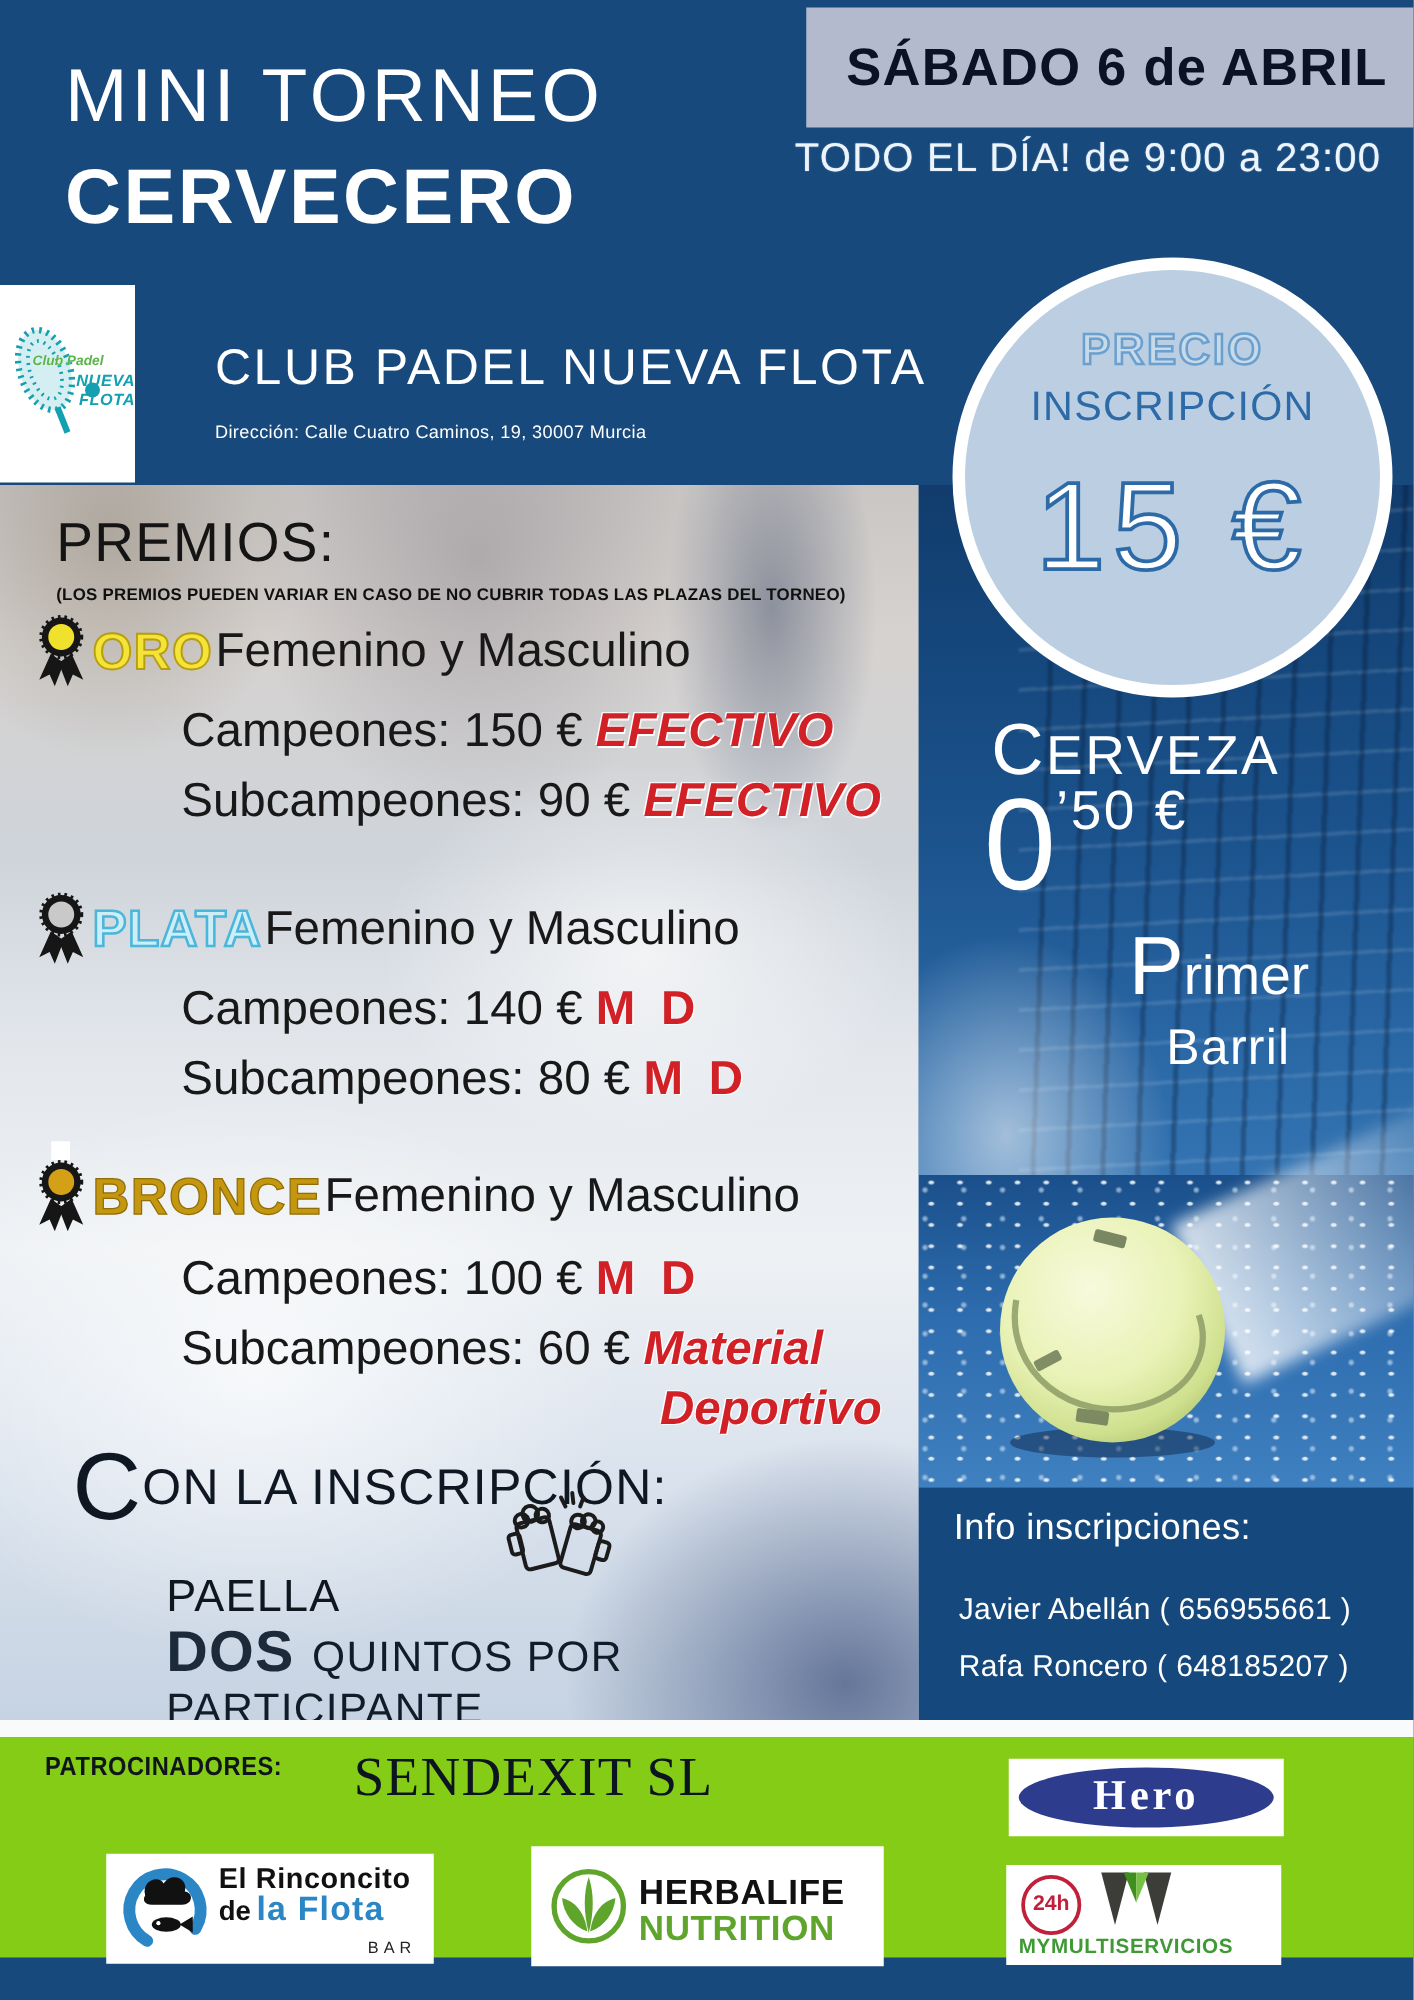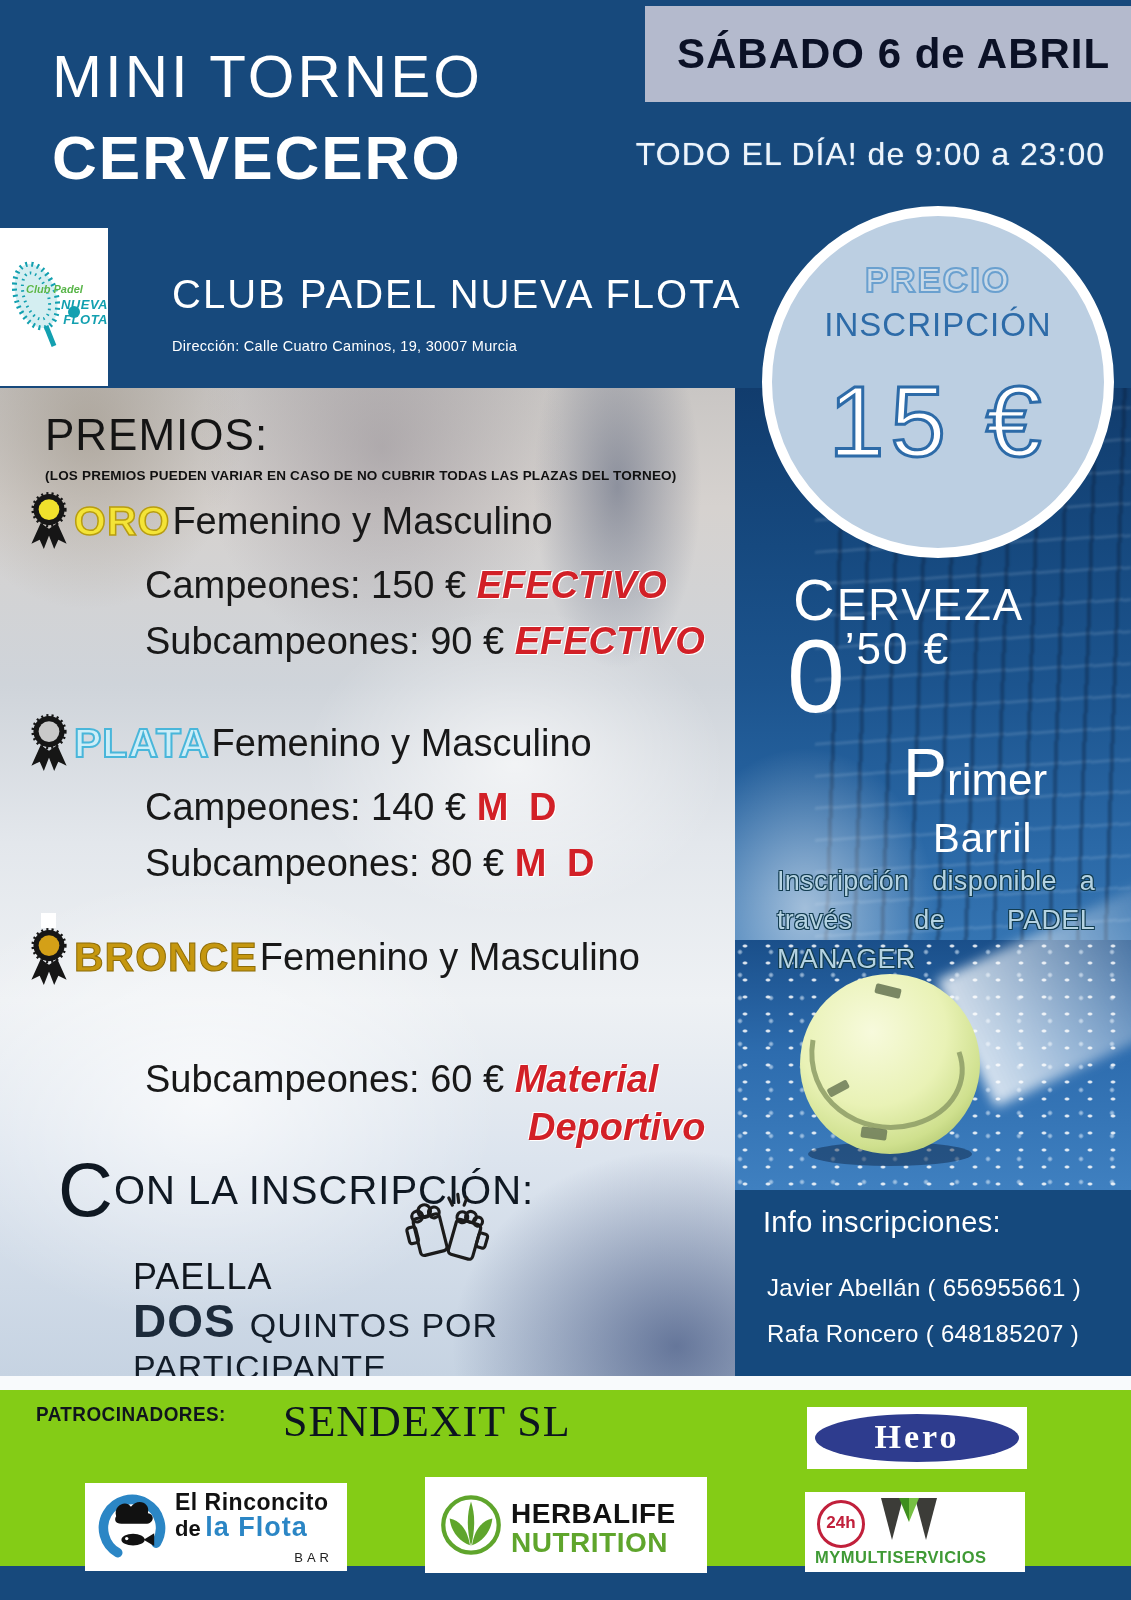--- a/index.html
+++ b/index.html
@@ -7,21 +7,21 @@
           font-family:"Liberation Sans",sans-serif;background:#17497c;}
   .abs{position:absolute;}
 
   
   .header{left:0;top:0;width:1131px;height:388px;background:#17497c;}
   .title-line1{left:52px;top:42px;color:#fff;font-size:60px;letter-spacing:3px;font-weight:400;}
   .title-line2{left:52px;top:122px;color:#fff;font-size:62px;letter-spacing:2px;font-weight:700;}
   .date-banner{left:645px;top:6px;width:486px;height:96px;background:#b4bacd;color:#0b1126;
                font-size:42px;font-weight:700;line-height:96px;padding-left:32px;box-sizing:border-box;letter-spacing:1px;}
   .time-banner{left:600px;top:108px;width:505px;text-align:right;color:#eef4fb;font-size:32px;
-               letter-spacing:1px;text-shadow:0 0 1px #9cc0e0;margin-top:28px;}
+               letter-spacing:1px;text-shadow:0 0 1px #9cc0e0;}
   
   .club-logo-box{left:0;top:228px;width:108px;height:158px;background:#ffffff;}
   .club-logo-art{left:2px;top:18px;}
   .club-logo-l1{left:26px;top:55px;font-size:11px;font-style:italic;font-weight:700;color:#58b548;
                 text-shadow:0 0 1px #ffffff;}
   .club-logo-l2{left:22px;top:69px;font-size:13px;font-style:italic;font-weight:700;color:#13a0b0;letter-spacing:.5px;text-align:right;}
   .club-name{left:172px;top:272px;color:#fff;font-size:40px;letter-spacing:2px;font-weight:400;}
   .club-addr{left:172px;top:338px;color:#fff;font-size:14.5px;letter-spacing:.3px;}
 
   
@@ -210,20 +210,24 @@
       <svg class="medal" viewBox="0 0 44 56">
         <path d="M14 30 L5 50 L13 46 L17 55 L24 37 Z" fill="#161616"></path>
         <path d="M30 30 L39 50 L31 46 L27 55 L20 37 Z" fill="#161616"></path>
         <circle cx="22" cy="17" r="15" fill="#161616"></circle>
         <circle cx="22" cy="17" r="15.5" fill="none" stroke="#161616" stroke-width="3" stroke-dasharray="2 3"></circle>
         <circle cx="22" cy="17" r="10" fill="#d4a017"></circle>
       </svg>
       <span class="cat-name bronce">BRONCE</span>
       <span class="cat-sub">Femenino y Masculino</span>
     </div>
+    <div class="abs cat-line" style="left:145px;top:614px;">
+      <span>Campeones: 100 €</span>
+      <span class="red-md">M D</span>
+    </div>
     <div class="abs cat-line" style="left:145px;top:670px;">
       <span>Subcampeones: 60 €</span>
       <span class="red-it">Material</span>
     </div>
     <div class="abs cat-line type2 red-it">Deportivo</div>
 
     <div class="abs insc-head">
       <span class="big-c">C</span><span class="rest">ON LA INSCRIPCIÓN:</span>
     </div>
     <svg class="abs beer-icon" width="90" height="92" viewBox="0 0 100 100">
@@ -263,21 +267,20 @@
       <span class="big">C</span><span class="small">ERVEZA</span>
     </div>
     <div class="abs beer-price">
       <span class="zero">0</span><span class="cents">’50 €</span>
     </div>
     <div class="abs primer">
       <span class="big">P</span><span class="small">rimer</span>
     </div>
     <div class="abs barril">Barril</div>
 
-    <div class="abs pm-note">Inscripción disponible a través de PADEL MANAGER</div>
 
     <svg class="abs ball" width="186" height="200" viewBox="0 0 186 200">
       <defs>
         <radialGradient id="ballg" cx="40%" cy="32%" r="75%">
           <stop offset="0%" stop-color="#f7fadc"></stop>
           <stop offset="55%" stop-color="#e9f2b6"></stop>
           <stop offset="85%" stop-color="#cfe08e"></stop>
           <stop offset="100%" stop-color="#b4c973"></stop>
         </radialGradient>
       </defs>

